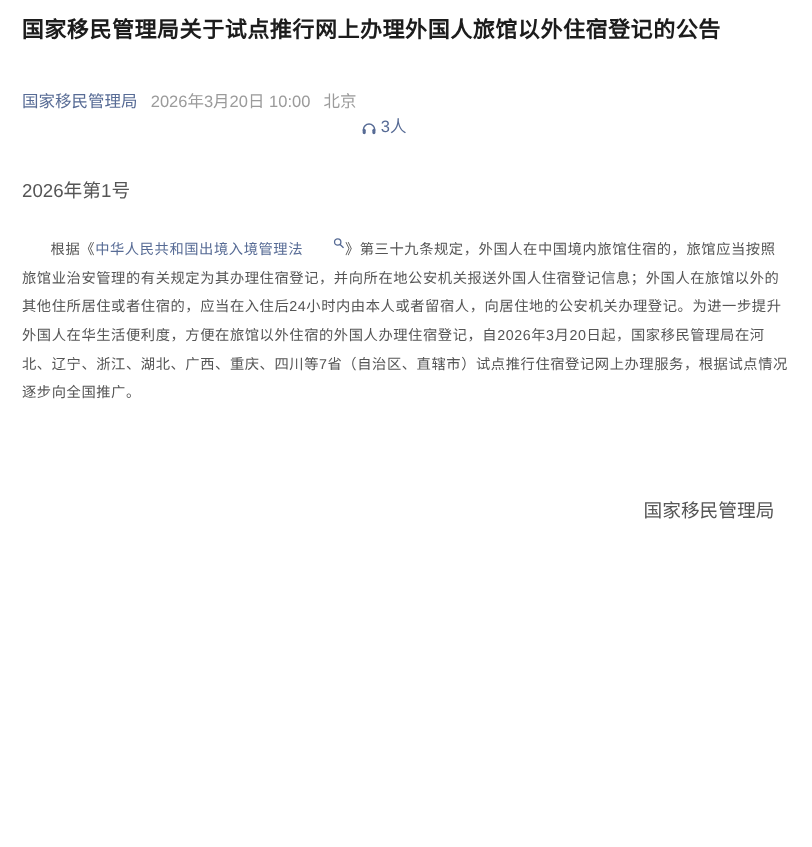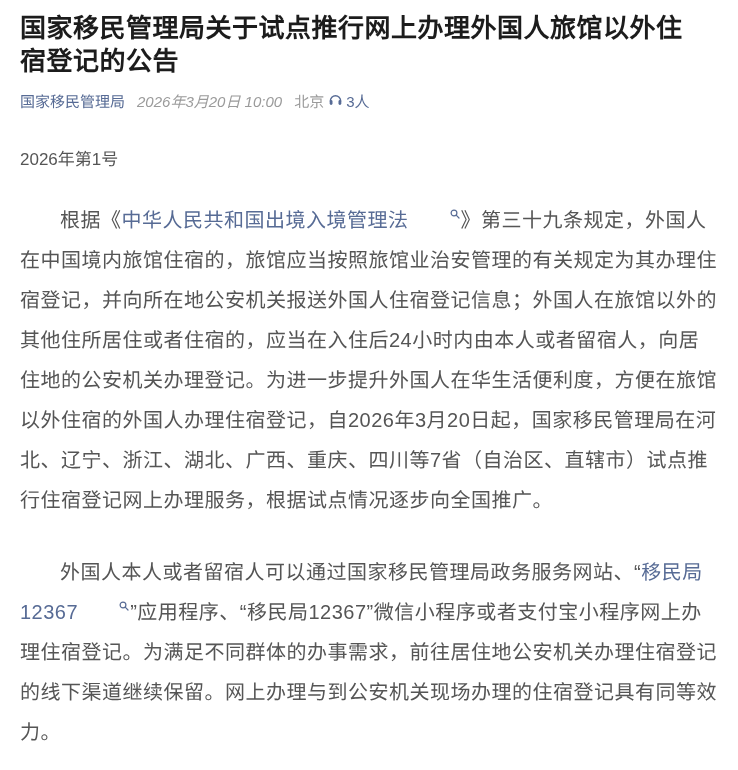--- a/index.html
+++ b/index.html
@@ -13,48 +13,48 @@
   html,body{margin:0;padding:0;}
   body{
     width:738px;height:770px;
     background:var(--page_bg);
     font-family:"Liberation Sans","DejaVu Sans",sans-serif;
     overflow:hidden;
   }
   .article{padding:12px 20px 0 20px;}
   .title{
     margin:0 16px 14px 0;
-    font-size:26px;line-height:33px;
+    font-size:20px;line-height:33px;
     font-weight:700;color:var(--title_text);
     letter-spacing:0.5px;
   }
   .meta{
     display:flex;align-items:center;
     font-size:15px;line-height:20px;
     color:var(--meta_grey);
     margin:0 0 34px 0;
     white-space:nowrap;
   }
   .meta .account{color:var(--link);margin-right:12px;cursor:pointer;}
-  .meta .datetime{margin-right:12px;font-style:italic;}
+  .meta .datetime{margin-right:12px;}
   .meta .location{margin-right:4px;}
   .meta .listen{
-    display:inline-flex;align-items:flex-start;
-    color:var(--link);cursor:pointer;
+    display:inline-flex;align-items:center;
+    color:var(--link);cursor:pointer;margin-top:47px;
   }
   .meta .listen svg{margin-right:3px;display:block;}
   .doc-number{
     margin:0 0 26px 0;
     font-size:17px;line-height:28px;
     color:var(--body_text);
     text-align:left;
   }
   .body-text p{
     margin:0 0 32px 0;
-    font-size:20px;line-height:40px;
+    font-size:13px;line-height:26px;
     color:var(--body_text);
     text-indent:2em;
     letter-spacing:0.5px;
   }
   .body-text p.closing{margin-bottom:0;}
   .link{
     color:var(--link);
     text-decoration:none;
     cursor:pointer;
   }
@@ -97,24 +97,20 @@
 
   <p class="doc-number">2026年第1号</p>
 
   <section class="body-text">
 
     <p><span>根据《</span><a class="link"><span>中华人民共和国出境入境管理法</span><span class="sup-icon"><svg width="10" height="10" viewBox="0 0 10 10" fill="none">
               <circle cx="4" cy="4" r="2.9" stroke="#576b95" stroke-width="1.2" fill="none"></circle>
               <path d="M6.2 6.2 L9 9" stroke="#576b95" stroke-width="1.2" stroke-linecap="round"></path>
             </svg></span></a><span>》第三十九条规定，外国人在中国境内旅馆住宿的，旅馆应当按照旅馆业治安管理的有关规定为其办理住宿登记，并向所在地公安机关报送外国人住宿登记信息；外国人在旅馆以外的其他住所居住或者住宿的，应当在入住后24小时内由本人或者留宿人，向居住地的公安机关办理登记。为进一步提升外国人在华生活便利度，方便在旅馆以外住宿的外国人办理住宿登记，自2026年3月20日起，国家移民管理局在河北、辽宁、浙江、湖北、广西、重庆、四川等7省（自治区、直辖市）试点推行住宿登记网上办理服务，根据试点情况逐步向全国推广。</span></p>
 
-    <p><span>外国人本人或者留宿人可以通过国家移民管理局政务服务网站、“</span><a class="link"><span>移民局12367</span><span class="sup-icon"><svg width="10" height="10" viewBox="0 0 10 10" fill="none">
-              <circle cx="4" cy="4" r="2.9" stroke="#576b95" stroke-width="1.2" fill="none"></circle>
-              <path d="M6.2 6.2 L9 9" stroke="#576b95" stroke-width="1.2" stroke-linecap="round"></path>
-            </svg></span></a><span>”应用程序、“移民局12367”微信小程序或者支付宝小程序网上办理住宿登记。为满足不同群体的办事需求，前往居住地公安机关办理住宿登记的线下渠道继续保留。网上办理与到公安机关现场办理的住宿登记具有同等效力。</span></p>
 
 
   </section>
 
   <div class="signature">
     <div>国家移民管理局</div>
   </div>
 
 </div>
 

